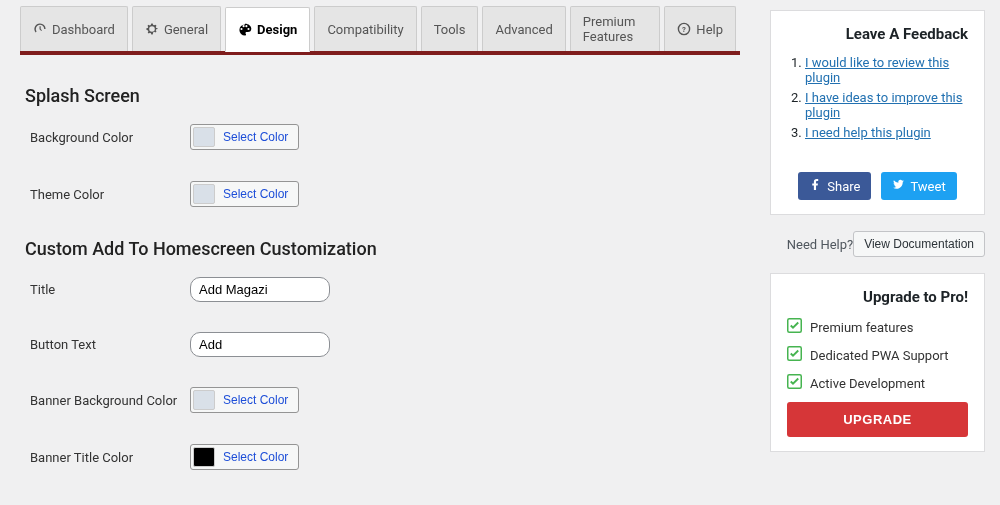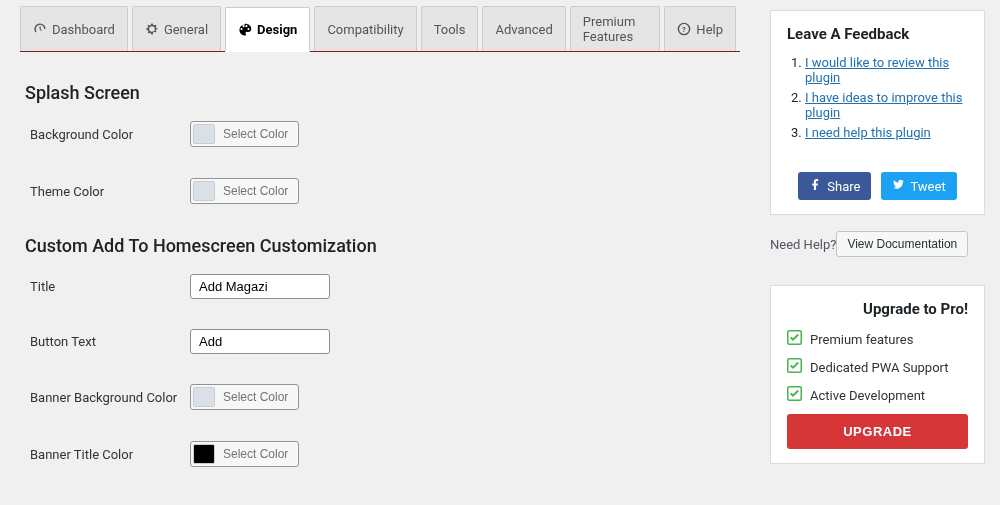--- a/index.html
+++ b/index.html
@@ -1,48 +1,48 @@
 <!DOCTYPE html>
 <html><head>
 <meta charset="utf-8">
 <style>
 * { box-sizing: border-box; margin: 0; padding: 0; }
 body { font-family: -apple-system, BlinkMacSystemFont, "Segoe UI", Roboto, sans-serif; background: #f0f0f1; color: #1d2327; width: 1000px; height: 505px; overflow: hidden; }
 .layout { display: flex; width: 100%; }
 .main { flex: 1; padding: 0 20px 0 20px; }
 .sidebar { width: 240px; padding: 10px 15px 0 10px; }
 
-.tabs { display: flex; border-bottom: 1px solid #7f1d1d; margin-top: 6px; }
+.tabs { display: flex; border-bottom: 4px solid #7f1d1d; margin-top: 6px; }
 .tab { background: #e5e5e5; border: 1px solid #ccc; border-bottom: none; padding: 7px 12px; font-size: 13px; color: #555; margin-right: 4px; cursor: pointer; display: flex; align-items: center; gap: 5px; border-radius: 2px 2px 0 0; }
 .tab.active { background: #fff; border-bottom: 1px solid #fff; position: relative; top: 1px; color: #000; font-weight: 700; }
 .tab-icon svg { width: 14px; height: 14px; display: block; }
 
 h2.section { font-size: 18px; font-weight: 500; color: #222; margin: 30px 0 18px 5px; }
 .row { display: flex; align-items: center; margin: 0 0 30px 10px; }
 .row-label { width: 160px; font-size: 13px; color: #333; }
 .row-control { }
 
-.color-btn { display: inline-flex; align-items: center; background: #f6f7f7; border: 1px solid #949494; border-radius: 3px; padding: 2px 10px 2px 2px; font-size: 12px; color: #737373; cursor: pointer; }
+.color-btn { display: inline-flex; align-items: center; background: #f6f7f7; border: 1px solid #949494; border-radius: 3px; padding: 2px 10px 2px 2px; font-size: 12px; color: #1d4ed8; cursor: pointer; }
 .color-swatch { width: 22px; height: 20px; border: 1px solid #ccc; margin-right: 8px; border-radius: 2px; }
 
-.text-input { width: 140px; padding: 4px 8px; border: 1px solid #8c8f94; border-radius: 3px; font-size: 13px; background: #fff; }
+.text-input { width: 140px; padding: 4px 8px; border: 1px solid #8c8f94; border-radius: 10px; font-size: 13px; background: #fff; }
 
 .panel { background: #fff; border: 1px solid #dcdcde; padding: 14px 16px; margin-bottom: 16px; }
-.panel h3 { font-size: 15px; font-weight: 700; text-align: left; margin-bottom: 12px; }
+.panel h3 { font-size: 15px; font-weight: 700; text-align: right; margin-bottom: 12px; }
 .panel ol { padding-left: 18px; font-size: 13px; }
 .panel ol li { margin-bottom: 5px; }
 .panel ol a { color: #2271b1; text-decoration: underline; }
 
 .social-row { display: flex; justify-content: center; gap: 10px; margin-top: 32px; }
 .social-btn { display: inline-flex; align-items: center; gap: 5px; color: #fff; font-size: 13px; padding: 6px 11px; border-radius: 3px; cursor: pointer; }
 .fb { background: #3b5998; }
 .tw { background: #1da1f2; }
 .social-btn svg { width: 13px; height: 13px; fill: #fff; }
 
-.help-row { display: flex; justify-content: flex-start; align-items: center; margin-bottom: 28px; font-size: 13px; color: #50575e; }
+.help-row { display: flex; justify-content: flex-end; align-items: center; margin-bottom: 16px; font-size: 13px; color: #50575e; }
 .doc-btn { background: #f6f7f7; border: 1px solid #c3c4c7; border-radius: 3px; padding: 5px 10px; font-size: 12px; cursor: pointer; color: #2c3338; }
 
 .upgrade-panel h3 { text-align: right; font-size: 15px; font-weight: 700; margin-bottom: 12px; }
 .feat { display: flex; align-items: center; gap: 8px; font-size: 13px; margin-bottom: 10px; color: #333; }
 .feat svg { width: 15px; height: 15px; }
 .upgrade-btn { display: block; width: 100%; background: #d63638; color: #fff; text-align: center; font-weight: 700; letter-spacing: 0.5px; padding: 10px 4px; border: none; border-radius: 3px; font-size: 13px; cursor: pointer; margin-top: 6px; }
 </style>
 </head>
 <body>
 

